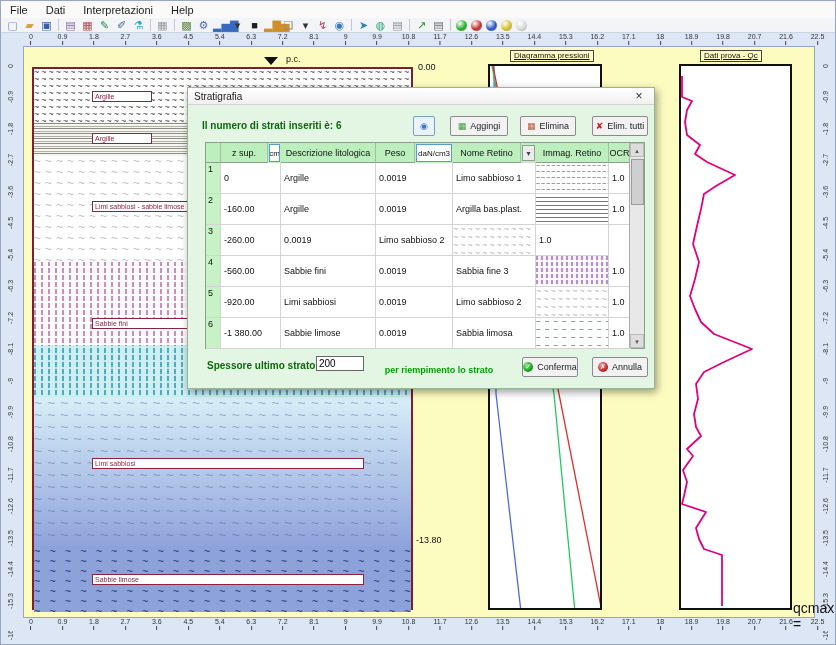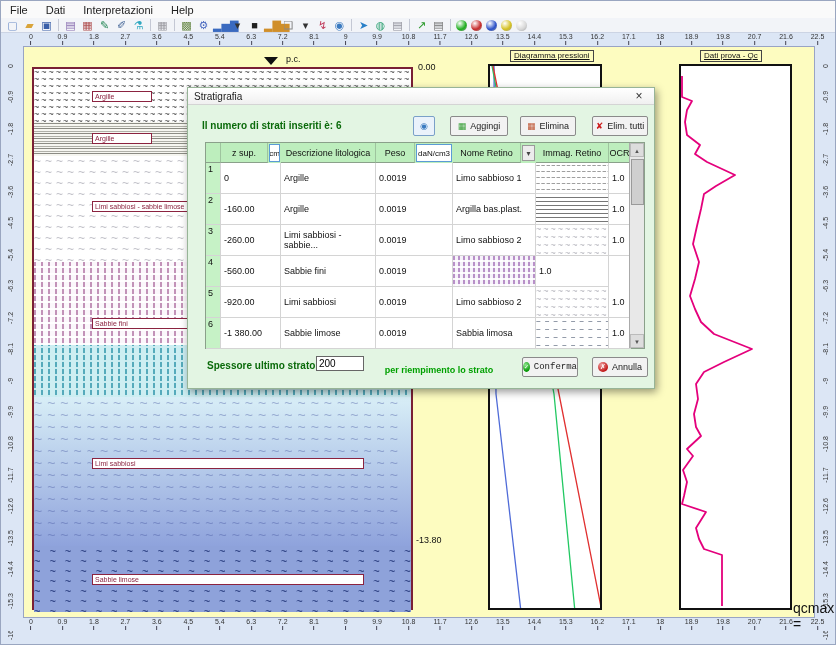--- a/index.html
+++ b/index.html
@@ -66,21 +66,21 @@
   .thdr .dd{background:#ececec;border:1px solid #9a9a9a;margin:2px 1px;font-size:8px;color:#444;}
   .trow{grid-template-columns:15px 60px 95px 77px 83px 73px 22px;height:31px;}
   .trow>div{border-right:1px solid #d4d4d4;border-bottom:1px solid #d4d4d4;font-size:9px;display:flex;align-items:center;padding:0 3px;background:#fff;position:relative;overflow:hidden;box-sizing:border-box;color:#111;}
   .trow .cnum{background:#c6f2c6;padding:1px 2px;align-items:flex-start;}
   .tscroll{position:absolute;right:0;top:0;width:15px;height:100%;background:#e8e8e8;border-left:1px solid #aaa;box-sizing:border-box;}
   .tscroll .arr{position:absolute;left:0;width:100%;height:14px;text-align:center;font-size:6px;line-height:14px;color:#555;background:#ddd;border:1px solid #bbb;box-sizing:border-box;cursor:pointer;}
   .tscroll .thumb{position:absolute;left:1px;top:16px;width:11px;height:44px;background:#cfcfcf;border:1px solid #9a9a9a;cursor:grab;}
   .dlg-spess{position:absolute;left:19px;top:272px;font-size:10px;font-weight:bold;color:#0a6a0a;}
   .dlg-input{position:absolute;left:128px;top:268px;width:48px;height:15px;border:1px solid #666;font-size:10px;padding:0 2px;box-sizing:border-box;font-family:inherit;}
   .dlg-note{position:absolute;left:186px;top:266px;width:130px;text-align:center;font-size:9px;font-weight:bold;color:#00a000;line-height:11px;}
-  .btn-confirm{left:334px;top:269px;width:56px;font-family:Liberation Mono, monospace;}
+  .btn-confirm{left:334px;top:269px;width:56px;}
   .btn-cancel{left:404px;top:269px;width:56px;}
   .ballico{display:inline-flex;width:10px;height:10px;border-radius:50%;align-items:center;justify-content:center;color:#fff;font-size:7px;line-height:10px;}
   .ball-green{background:radial-gradient(circle at 35% 30%,#8fe78f,#0a9a0a 70%);}
   .ball-red{background:radial-gradient(circle at 35% 30%,#f0a0a0,#c01818 70%);}
   
   .statusbar{position:absolute;left:0;top:632px;width:836px;height:13px;background:#eef1f6;border-top:1px solid #c8cdd6;font-size:10px;line-height:13px;padding-left:5px;box-sizing:border-box;color:#222;}
 </style>
 </head>
 <body>
 
@@ -429,38 +429,38 @@
             <div>0.0019</div>
             <div>Argilla bas.plast.</div>
             <div style="padding: 0px;">
               <div class="pat pat-stripes-mini"></div>
             </div>
             <div>1.0</div>
           </div>
           <div class="trow">
             <div class="cnum">3</div>
             <div>-260.00</div>
-            <div>Limi sabbiosi - sabbie...</div>
             <div>0.0019</div>
             <div>Limo sabbioso 2</div>
             <div style="padding: 0px;">
               <div class="pat pat-wave-mini" style="line-height: 8px;">~~~~~~~~~~~
 ~~~~~~~~~~~
 ~~~~~~~~~~~
 ~~~~~~~~~~~
 ~~~~~~~~~~~
 </div>
             </div>
             <div>1.0</div>
           </div>
           <div class="trow">
             <div class="cnum">4</div>
             <div>-560.00</div>
             <div>Sabbie fini</div>
             <div>0.0019</div>
+            <div>Sabbia fine 3</div>
             <div style="padding: 0px;">
               <div class="pat pat-dashes-mini"></div>
             </div>
             <div>1.0</div>
           </div>
           <div class="trow">
             <div class="cnum">5</div>
             <div>-920.00</div>
             <div>Limi sabbiosi</div>
             <div>0.0019</div>

